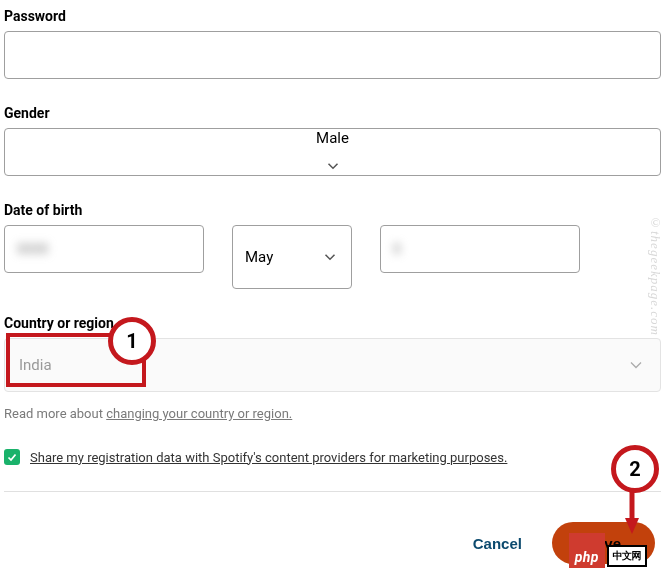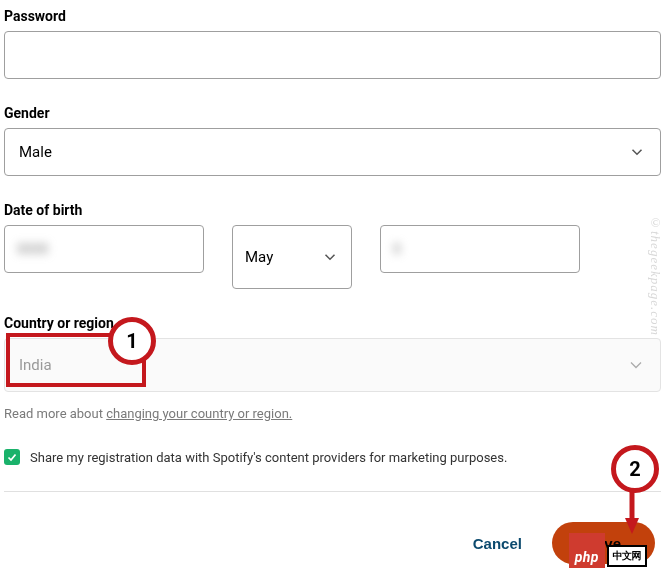--- a/index.html
+++ b/index.html
@@ -24,20 +24,21 @@
       height: 48px;
       border: 1px solid #9f9f9f;
       border-radius: 4px;
       padding: 0 14px;
       font-size: 15px;
       background: #fff;
       display: flex;
       align-items: center;
       justify-content: space-between;
       position: relative;
+      flex-direction: column;
     }
     .input-text {
       color: #000;
       font-size: 15px;
     }
     .chevron {
       width: 18px;
       height: 18px;
       flex-shrink: 0;
     }
@@ -119,20 +120,21 @@
       text-decoration: underline;
       cursor: pointer;
     }
     .checkbox-row {
       display: flex;
       align-items: center;
       gap: 10px;
       font-size: 13px;
       color: #333;
       margin-bottom: 26px;
+      text-decoration: underline;
     }
     .checkbox {
       width: 16px;
       height: 16px;
       background: #1ab26b;
       border-radius: 3px;
       display: flex;
       align-items: center;
       justify-content: center;
       flex-shrink: 0;

